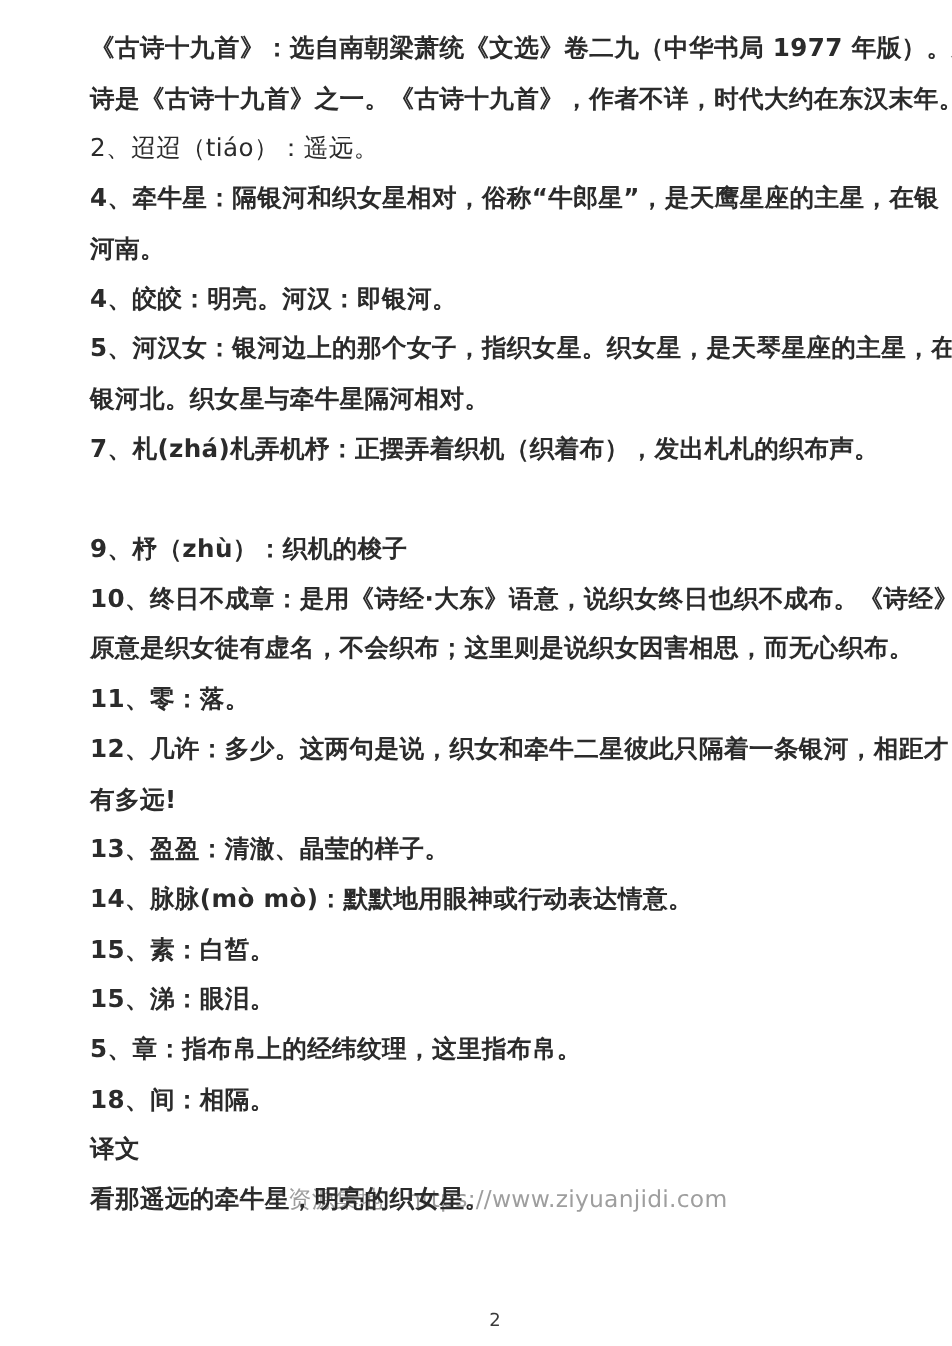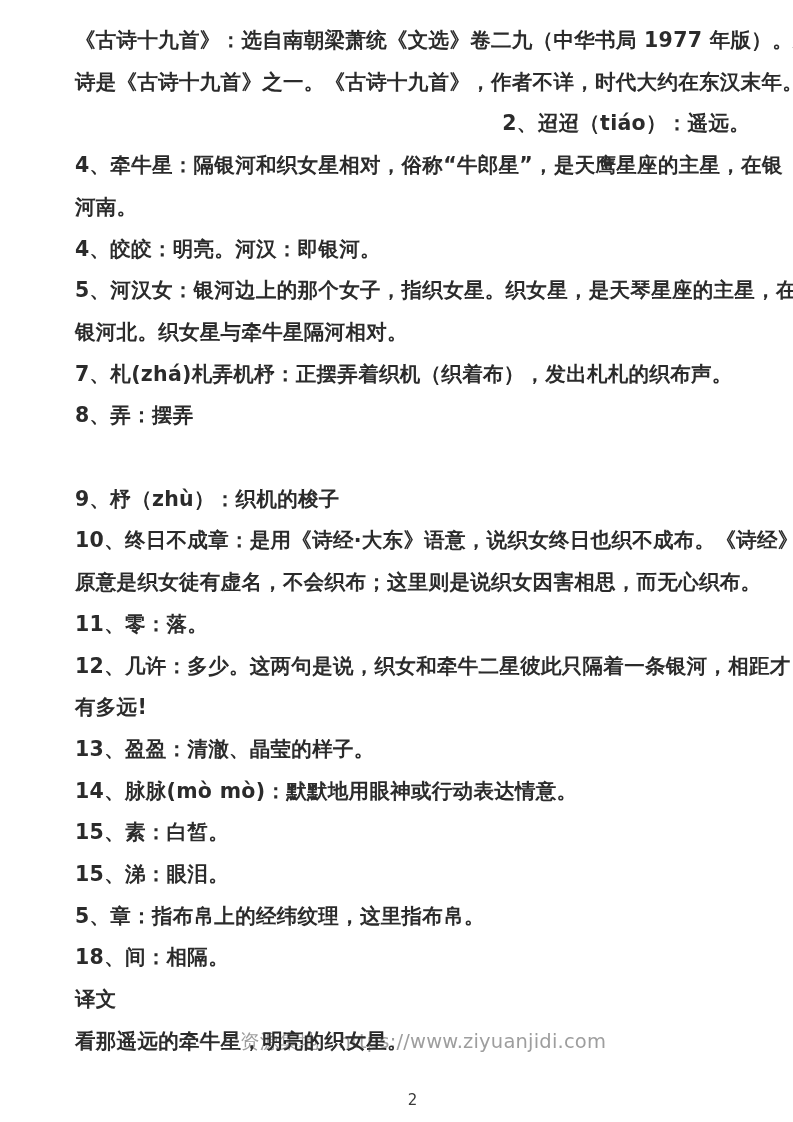--- a/index.html
+++ b/index.html
@@ -26,21 +26,21 @@
     width:675px;
   }
   .line{
     font-size:20.5px;
     line-height:41.7px;
     min-height:41.7px;
     font-weight:700;
     letter-spacing:0.3px;
     white-space:nowrap;
   }
-  .line.normal{font-weight:700;text-align:right;}
+  .line.normal{font-weight:400;}
   .line.blank{}
   .line.overlay{position:relative;}
   .overlay .black-text{
     position:relative;
     z-index:2;
     margin-top:12px;
   }
   .overlay .watermark{
     position:absolute;
     left:165px;top:0;
@@ -71,21 +71,20 @@
 
   <div class="line">《古诗十九首》：选自南朝梁萧统《文选》卷二九（中华书局 1977 年版）。此</div>
       <div class="line">诗是《古诗十九首》之一。《古诗十九首》，作者不详，时代大约在东汉末年。</div>
       <div class="line normal">2、迢迢（tiáo）：遥远。</div>
       <div class="line">4、牵牛星：隔银河和织女星相对，俗称“牛郎星”，是天鹰星座的主星，在银</div>
       <div class="line">河南。</div>
       <div class="line">4、皎皎：明亮。河汉：即银河。</div>
       <div class="line">5、河汉女：银河边上的那个女子，指织女星。织女星，是天琴星座的主星，在</div>
       <div class="line">银河北。织女星与牵牛星隔河相对。</div>
       <div class="line">7、札(zhá)札弄机杼：正摆弄着织机（织着布），发出札札的织布声。</div>
-      <div class="line">8、弄：摆弄</div>
       <div class="line blank">&nbsp;</div>
       <div class="line">9、杼（zhù）：织机的梭子</div>
       <div class="line">10、终日不成章：是用《诗经·大东》语意，说织女终日也织不成布。《诗经》</div>
       <div class="line">原意是织女徒有虚名，不会织布；这里则是说织女因害相思，而无心织布。</div>
       <div class="line">11、零：落。</div>
       <div class="line">12、几许：多少。这两句是说，织女和牵牛二星彼此只隔着一条银河，相距才</div>
       <div class="line">有多远!</div>
       <div class="line">13、盈盈：清澈、晶莹的样子。</div>
       <div class="line">14、脉脉(mò mò)：默默地用眼神或行动表达情意。</div>
       <div class="line">15、素：白皙。</div>

